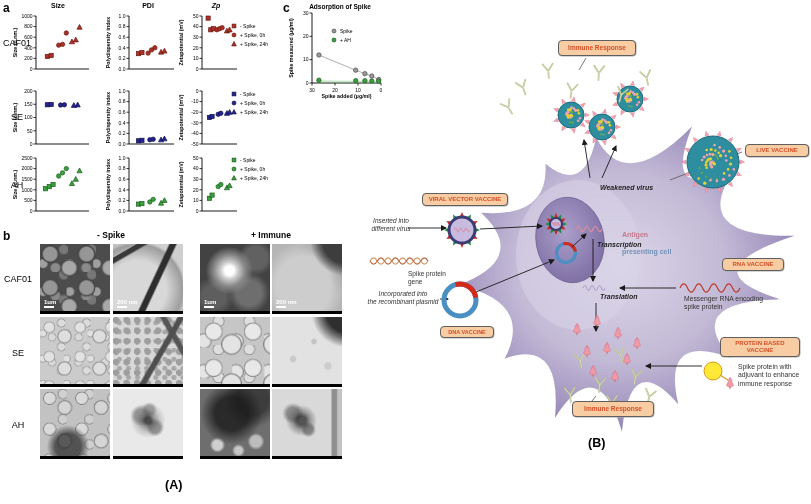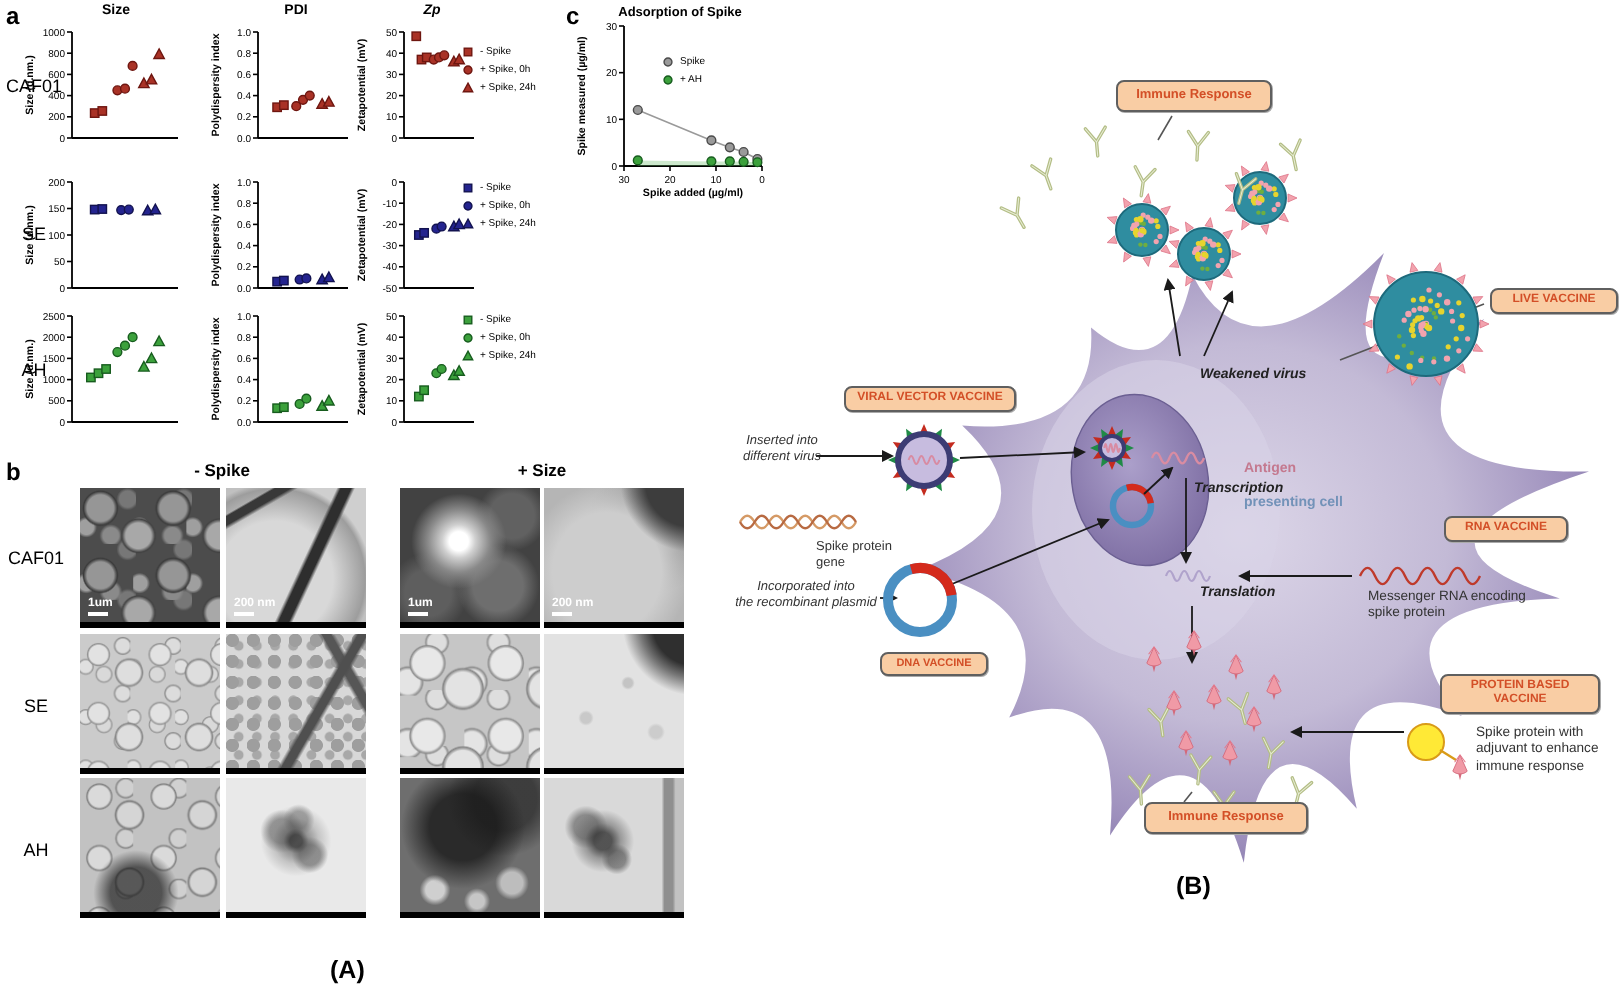--- a/index.html
+++ b/index.html
@@ -383,21 +383,21 @@
             <circle cx="0" cy="0" r="1.9800000000000002" fill="#3ca13c" stroke="#175c1e" stroke-width="0.7"></circle>
           </svg>
           <span>+ AH</span>
         </div>
       </div>
   </section>
 
   <section>
     <span class="plab" style="left:3px;top:229px">b</span>
     <span class="bhead" style="left:75px;top:230px">- Spike</span>
-    <span class="bhead" style="left:235px;top:230px">+ Size</span>
+    <span class="bhead" style="left:235px;top:230px">+ Immune</span>
 
     <span class="rlab" style="left:0;top:274px;width:36px">CAF01</span>
     <span class="rlab" style="left:0;top:348px;width:36px">SE</span>
     <span class="rlab" style="left:0;top:420px;width:36px">AH</span>
 
     <div class="tem t00" style="left:40px;top:244px;width:70px;height:70px">
       <span class="scale">1um</span>
       </div>
     <div class="tem t01" style="left:113px;top:244px;width:70px;height:70px">
       <span class="scale">200 nm</span>

